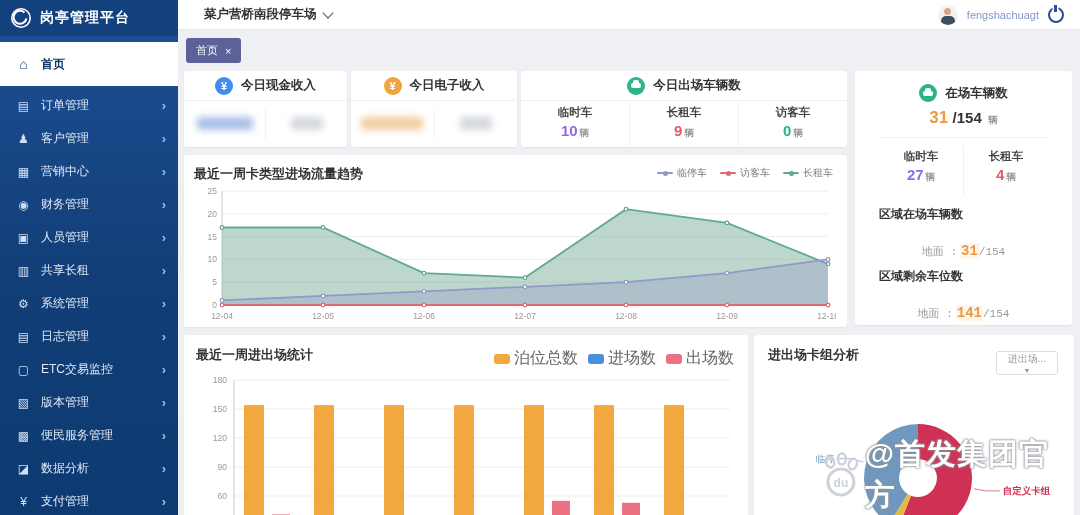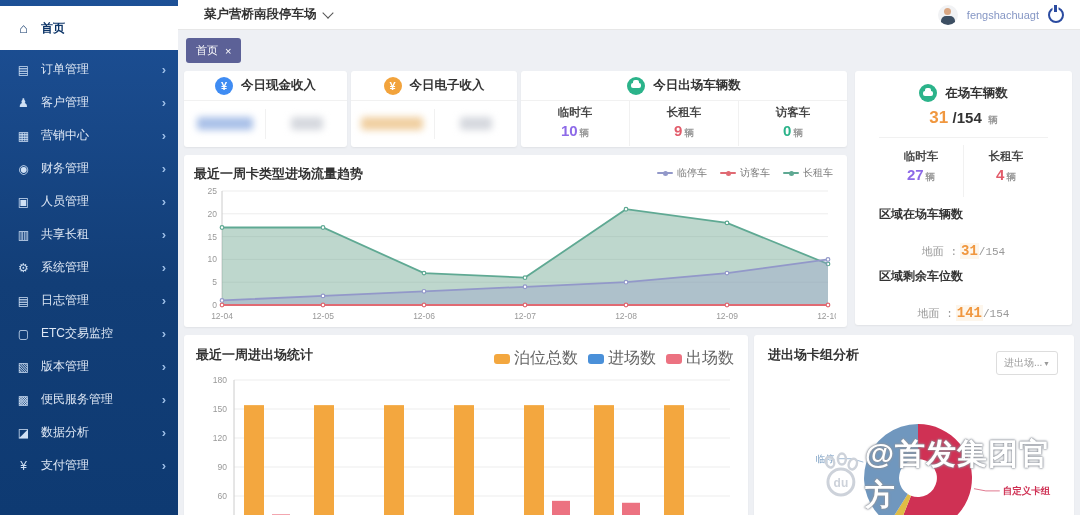--- a/index.html
+++ b/index.html
@@ -78,32 +78,39 @@
   .lmark{width:16px;height:2px;border-radius:1px;position:relative;margin-right:4px;}
   .lmark::after{content:"";position:absolute;width:5px;height:5px;border-radius:50%;left:5.5px;top:-1.5px;background:inherit;}
   
   .bottom-row{display:flex;gap:6px;}
   .bar-card{width:566px;height:400px;box-sizing:border-box;padding:10px 12px;position:relative;}
   .bar-legend{position:absolute;right:14px;top:13px;display:flex;gap:10px;align-items:center;font-size:16px;color:#666;}
   .bswatch{width:16px;height:10px;border-radius:3px;margin-right:4px;}
   .donut-card{width:320px;height:400px;box-sizing:border-box;padding:10px 14px;position:relative;}
   .filter-box{position:absolute;right:16px;top:16px;width:62px;height:24px;border:1px solid #ddd;border-radius:3px;
               display:flex;align-items:center;justify-content:space-between;padding:0 7px;box-sizing:border-box;
-              font-size:10px;color:#999;background:#fff;cursor:pointer;}
+              font-size:10px;color:#999;background:#fff;cursor:pointer;flex-direction:column;}
   .filter-caret{font-size:7px;color:#999;}
   
   .watermark{position:absolute;left:820px;top:434px;z-index:50;display:flex;align-items:center;gap:3px;pointer-events:none;}
   .wm-text{font-size:30px;font-weight:bold;color:#fff;letter-spacing:1px;
            text-shadow:0 0 1px #868b94,0 0 2px #868b94,0 0 3px #9ba0a8;}
   svg text{font-family:"Liberation Sans","DejaVu Sans",sans-serif;}
 </style>
 </head>
 <body>
 
 <div class="sidebar">
+  <div class="logo-bar">
+    <svg width="22" height="22" viewBox="0 0 22 22">
+      <circle cx="11" cy="11" r="9.2" fill="none" stroke="#fff" stroke-width="1.6"></circle>
+      <path d="M14.5 5.5 a6.5 6.5 0 1 0 2 6" fill="none" stroke="#fff" stroke-width="2"></path>
+    </svg>
+    <span class="logo-title">岗亭管理平台</span>
+  </div>
   <div class="nav" id="nav">
       <div class="nav-item active">
         <span class="nav-icon">⌂</span>
         <span>首页</span>
       </div>
       <div class="nav-item">
         <span class="nav-icon">▤</span>
         <span>订单管理</span>
         <span class="chev">›</span>
       </div>

